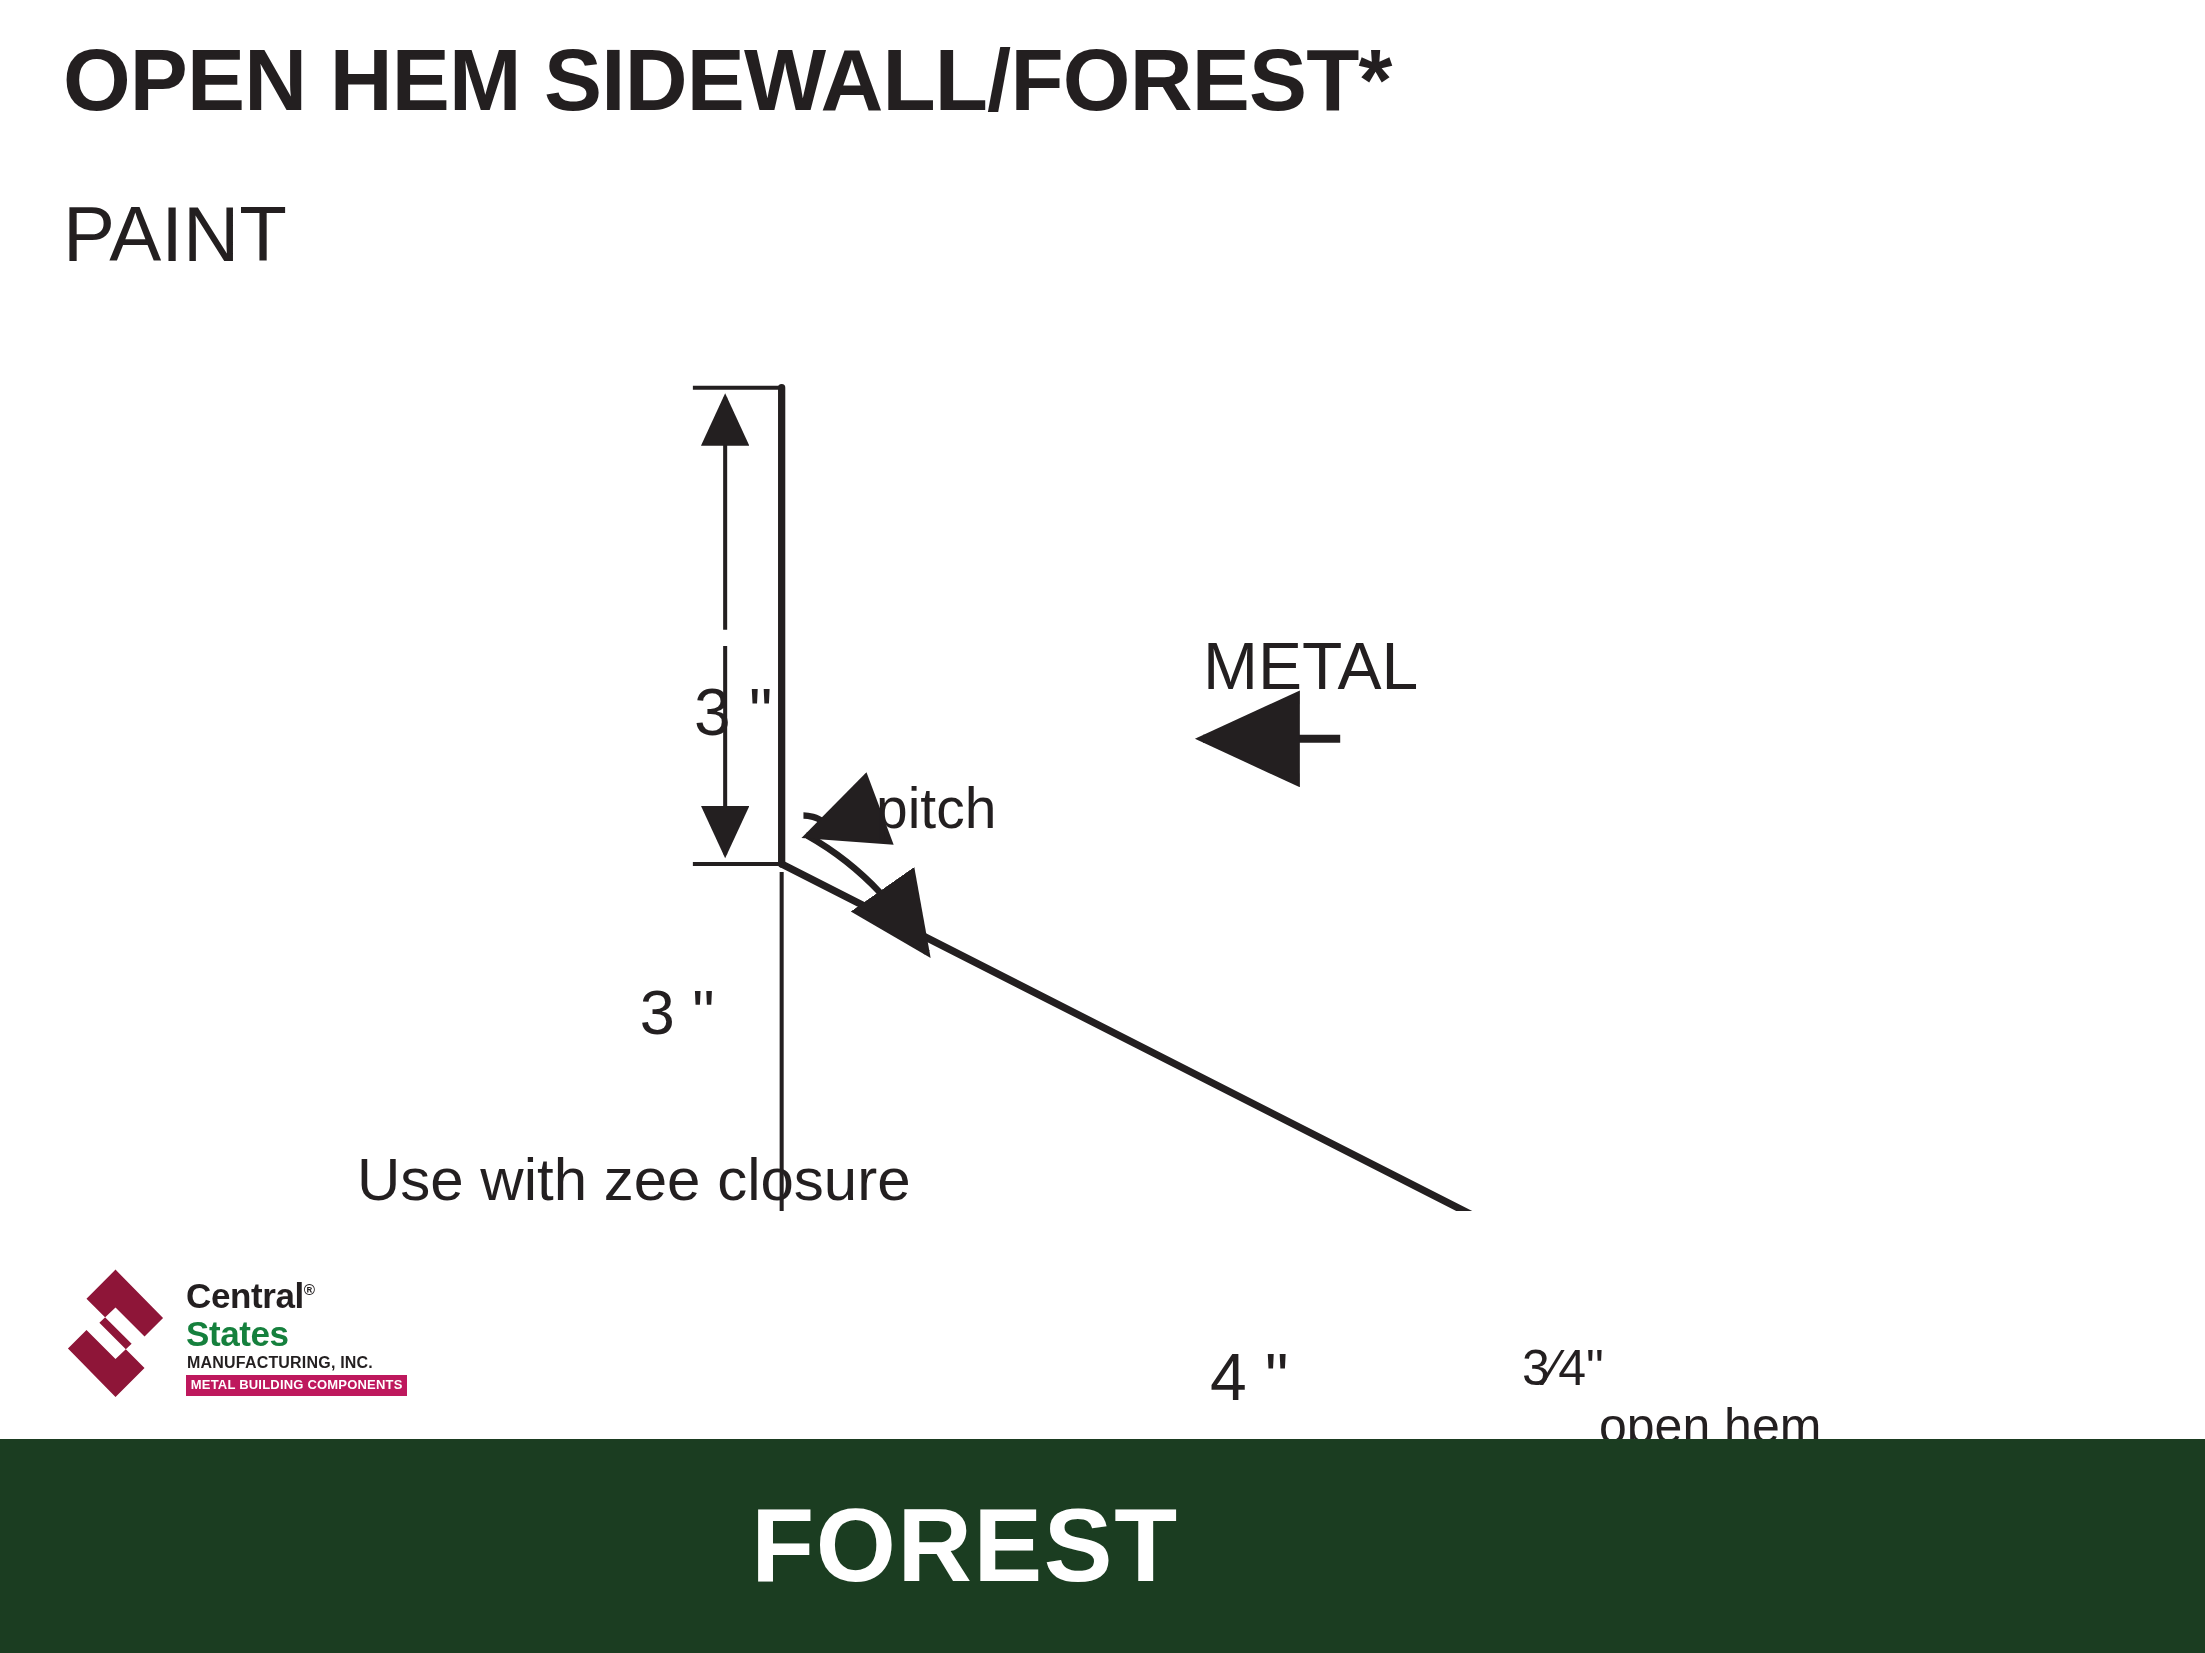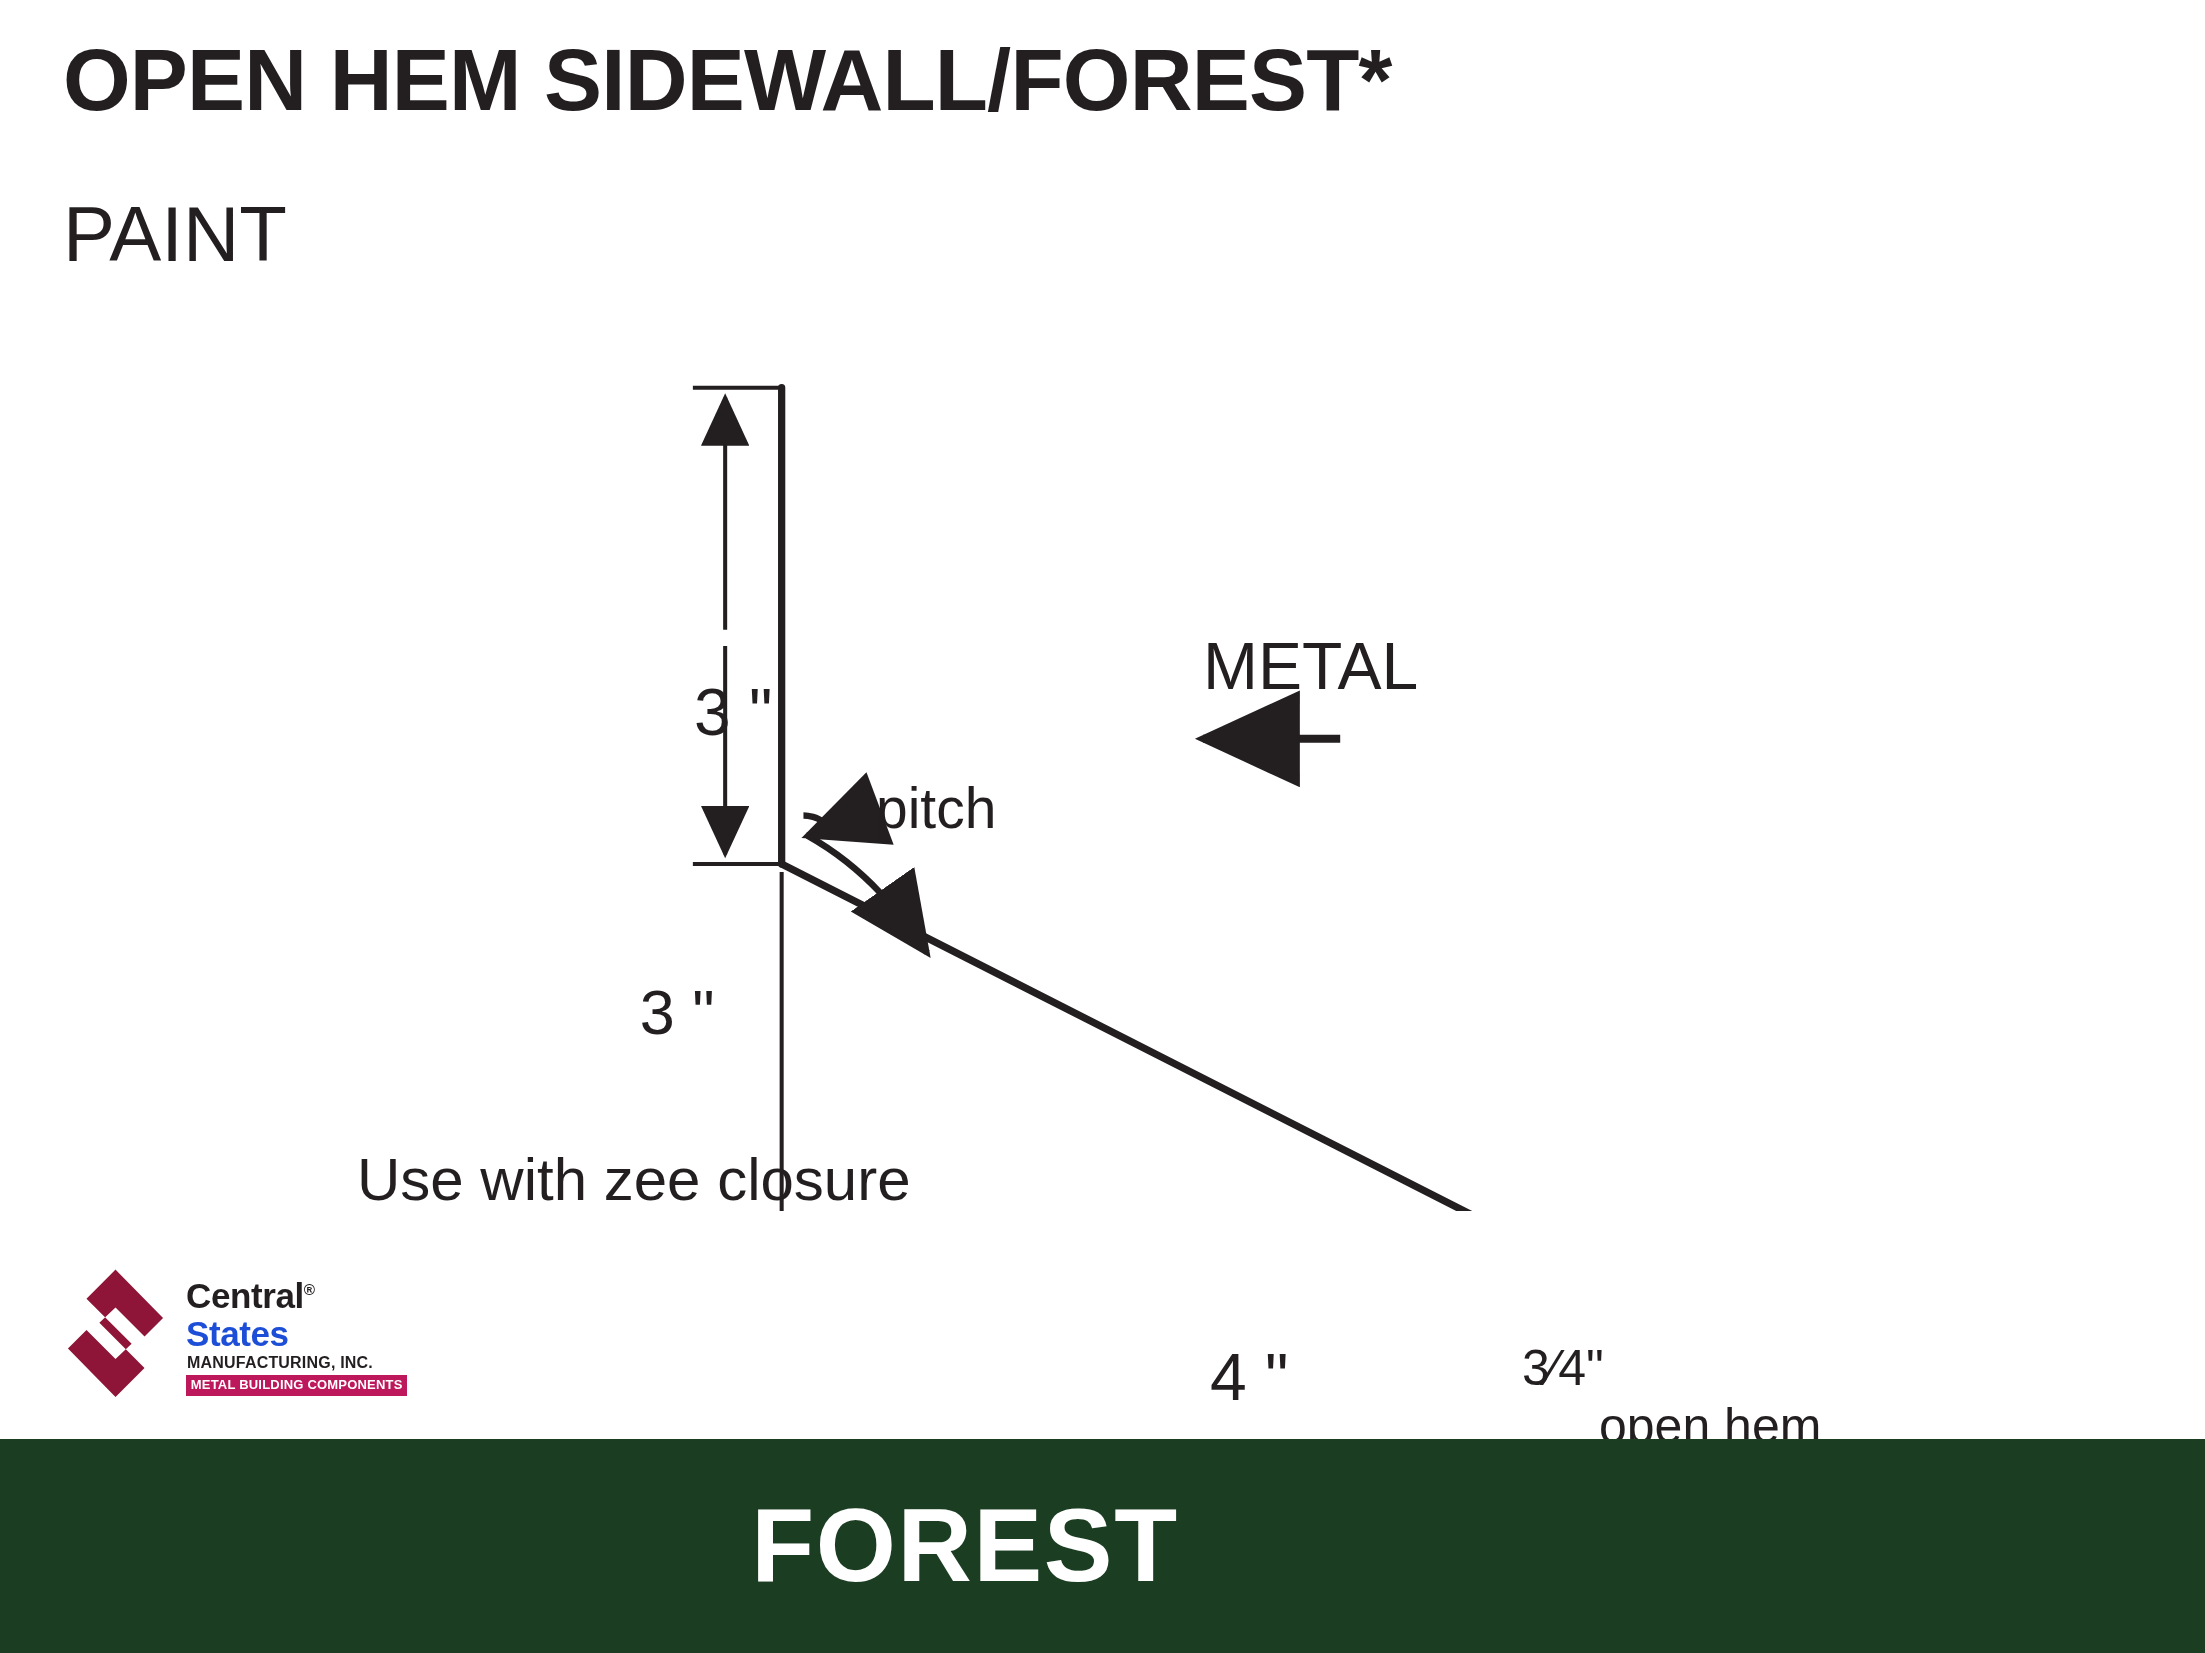--- a/index.html
+++ b/index.html
@@ -84,21 +84,21 @@
     font-size: 15.3px;
     vertical-align: super;
   }
   .logo-word2 {
     position: absolute;
     left: 123px;
     top: 46px;
     font-size: 35px;
     font-weight: bold;
     letter-spacing: -0.4px;
-    color: #1d4ed8;
+    color: #15803d;
     white-space: nowrap;
   }
   .logo-sub1 {
     position: absolute;
     left: 124px;
     top: 86px;
     font-size: 16px;
     font-weight: bold;
     letter-spacing: 0.2px;
     color: #231f20;

